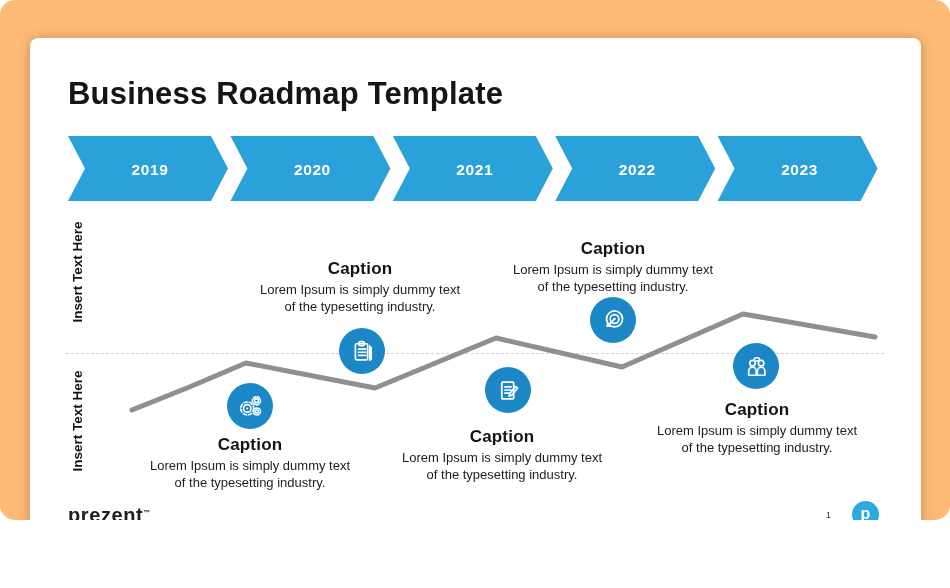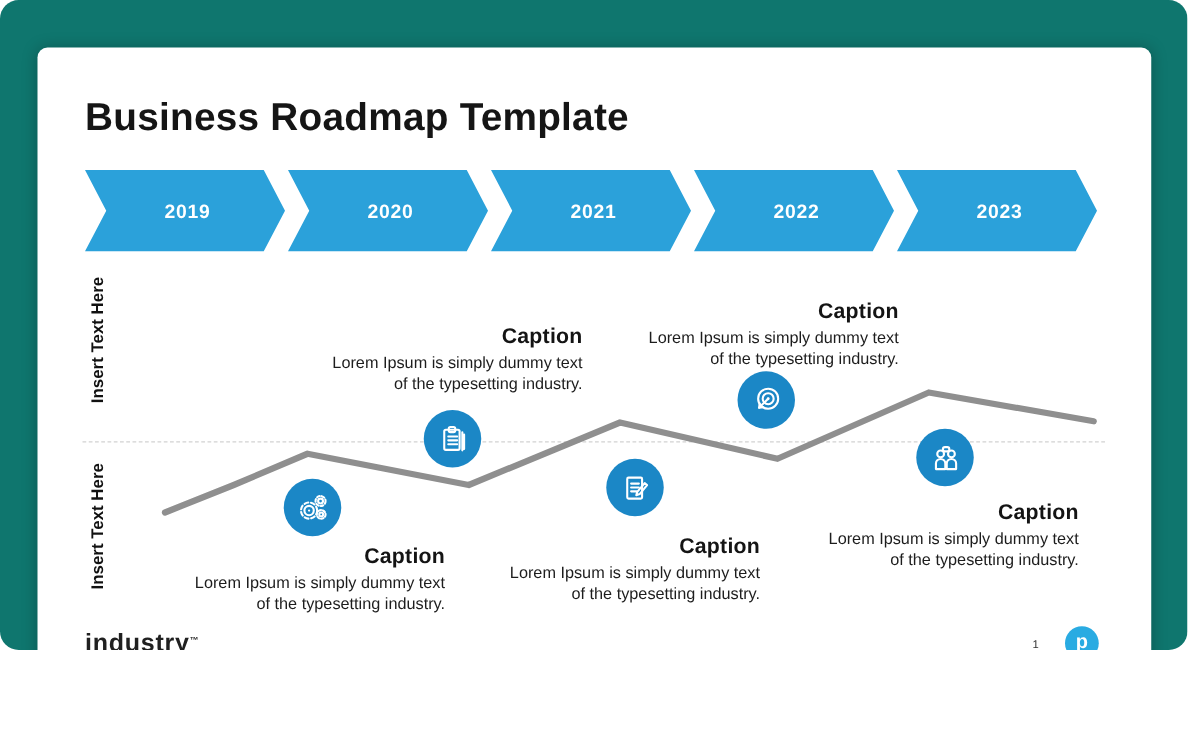--- a/index.html
+++ b/index.html
@@ -1,16 +1,16 @@
 <!DOCTYPE html>
 <html><head>
 <meta charset="utf-8">
 <style>
   html,body{margin:0;padding:0;background:#ffffff;font-family:"Liberation Sans",sans-serif;}
-  .stage{position:relative;width:950px;height:520px;background:#0f766e;overflow:hidden;border-radius:15px;}
+  .stage{position:relative;width:950px;height:520px;background:#fdba74;overflow:hidden;border-radius:15px;}
   .slide{
     position:absolute;left:30px;top:38px;width:891px;height:531px;
     background:#ffffff;border-radius:8px;
     box-shadow:0 1px 12px rgba(0,0,0,.25);
   }
   .title{
     position:absolute;left:38px;top:38px;margin:0;
     font-size:31px;font-weight:700;color:#151515;letter-spacing:.2px;
   }
   #timeline-svg{position:absolute;left:38px;top:98px;width:812px;height:65px;overflow:visible;}
@@ -24,21 +24,21 @@
     position:absolute;left:36px;top:315px;width:818px;height:0;
     border-top:1.5px dashed #d2d2d2;
   }
   #line-svg{position:absolute;left:0;top:0;width:891px;height:531px;pointer-events:none;}
   .milestone-circle{
     position:absolute;width:46px;height:46px;border-radius:50%;
     display:flex;align-items:center;justify-content:center;
   }
   .milestone-circle svg{width:31px;height:31px;}
   .caption{
-    position:absolute;width:212px;text-align:right;color:#141414;
+    position:absolute;width:212px;text-align:center;color:#141414;
   }
   .caption h3{margin:0 0 2px 0;font-size:17px;font-weight:800;letter-spacing:.2px;}
   .caption p{margin:0;font-size:13px;line-height:1.32;color:#1d1d1d;}
   .brand{
     position:absolute;left:38px;top:466px;font-size:20px;font-weight:600;
     color:#202020;letter-spacing:.6px;
   }
   .brand sup{font-size:7px;vertical-align:7px;letter-spacing:0;}
   .page-number{position:absolute;left:796px;top:472px;font-size:9px;color:#333;}
   .logo-badge{
@@ -137,21 +137,21 @@
             <path d="M6 18.8v-3.4a2.9 2.9 0 0 1 5.8 0v3.4z"></path>
             <path d="M12.7 18.8v-3.4a2.9 2.9 0 0 1 5.8 0v3.4z"></path>
           </svg>
         </div>
         <div class="caption" style="left: 621px; top: 362px;">
           <h3>Caption</h3>
           <p>Lorem Ipsum is simply dummy text of the typesetting industry.</p>
         </div>
       </div>
 
-    <div class="brand"><span>industry</span><sup>™</sup></div>
+    <div class="brand"><span>prezent</span><sup>™</sup></div>
 
     <div class="page-number">1</div>
 
     <div class="logo-badge" style="background: rgb(41, 171, 226);">
       <span>p</span>
     </div>
 
   </div>
 </div>
 

